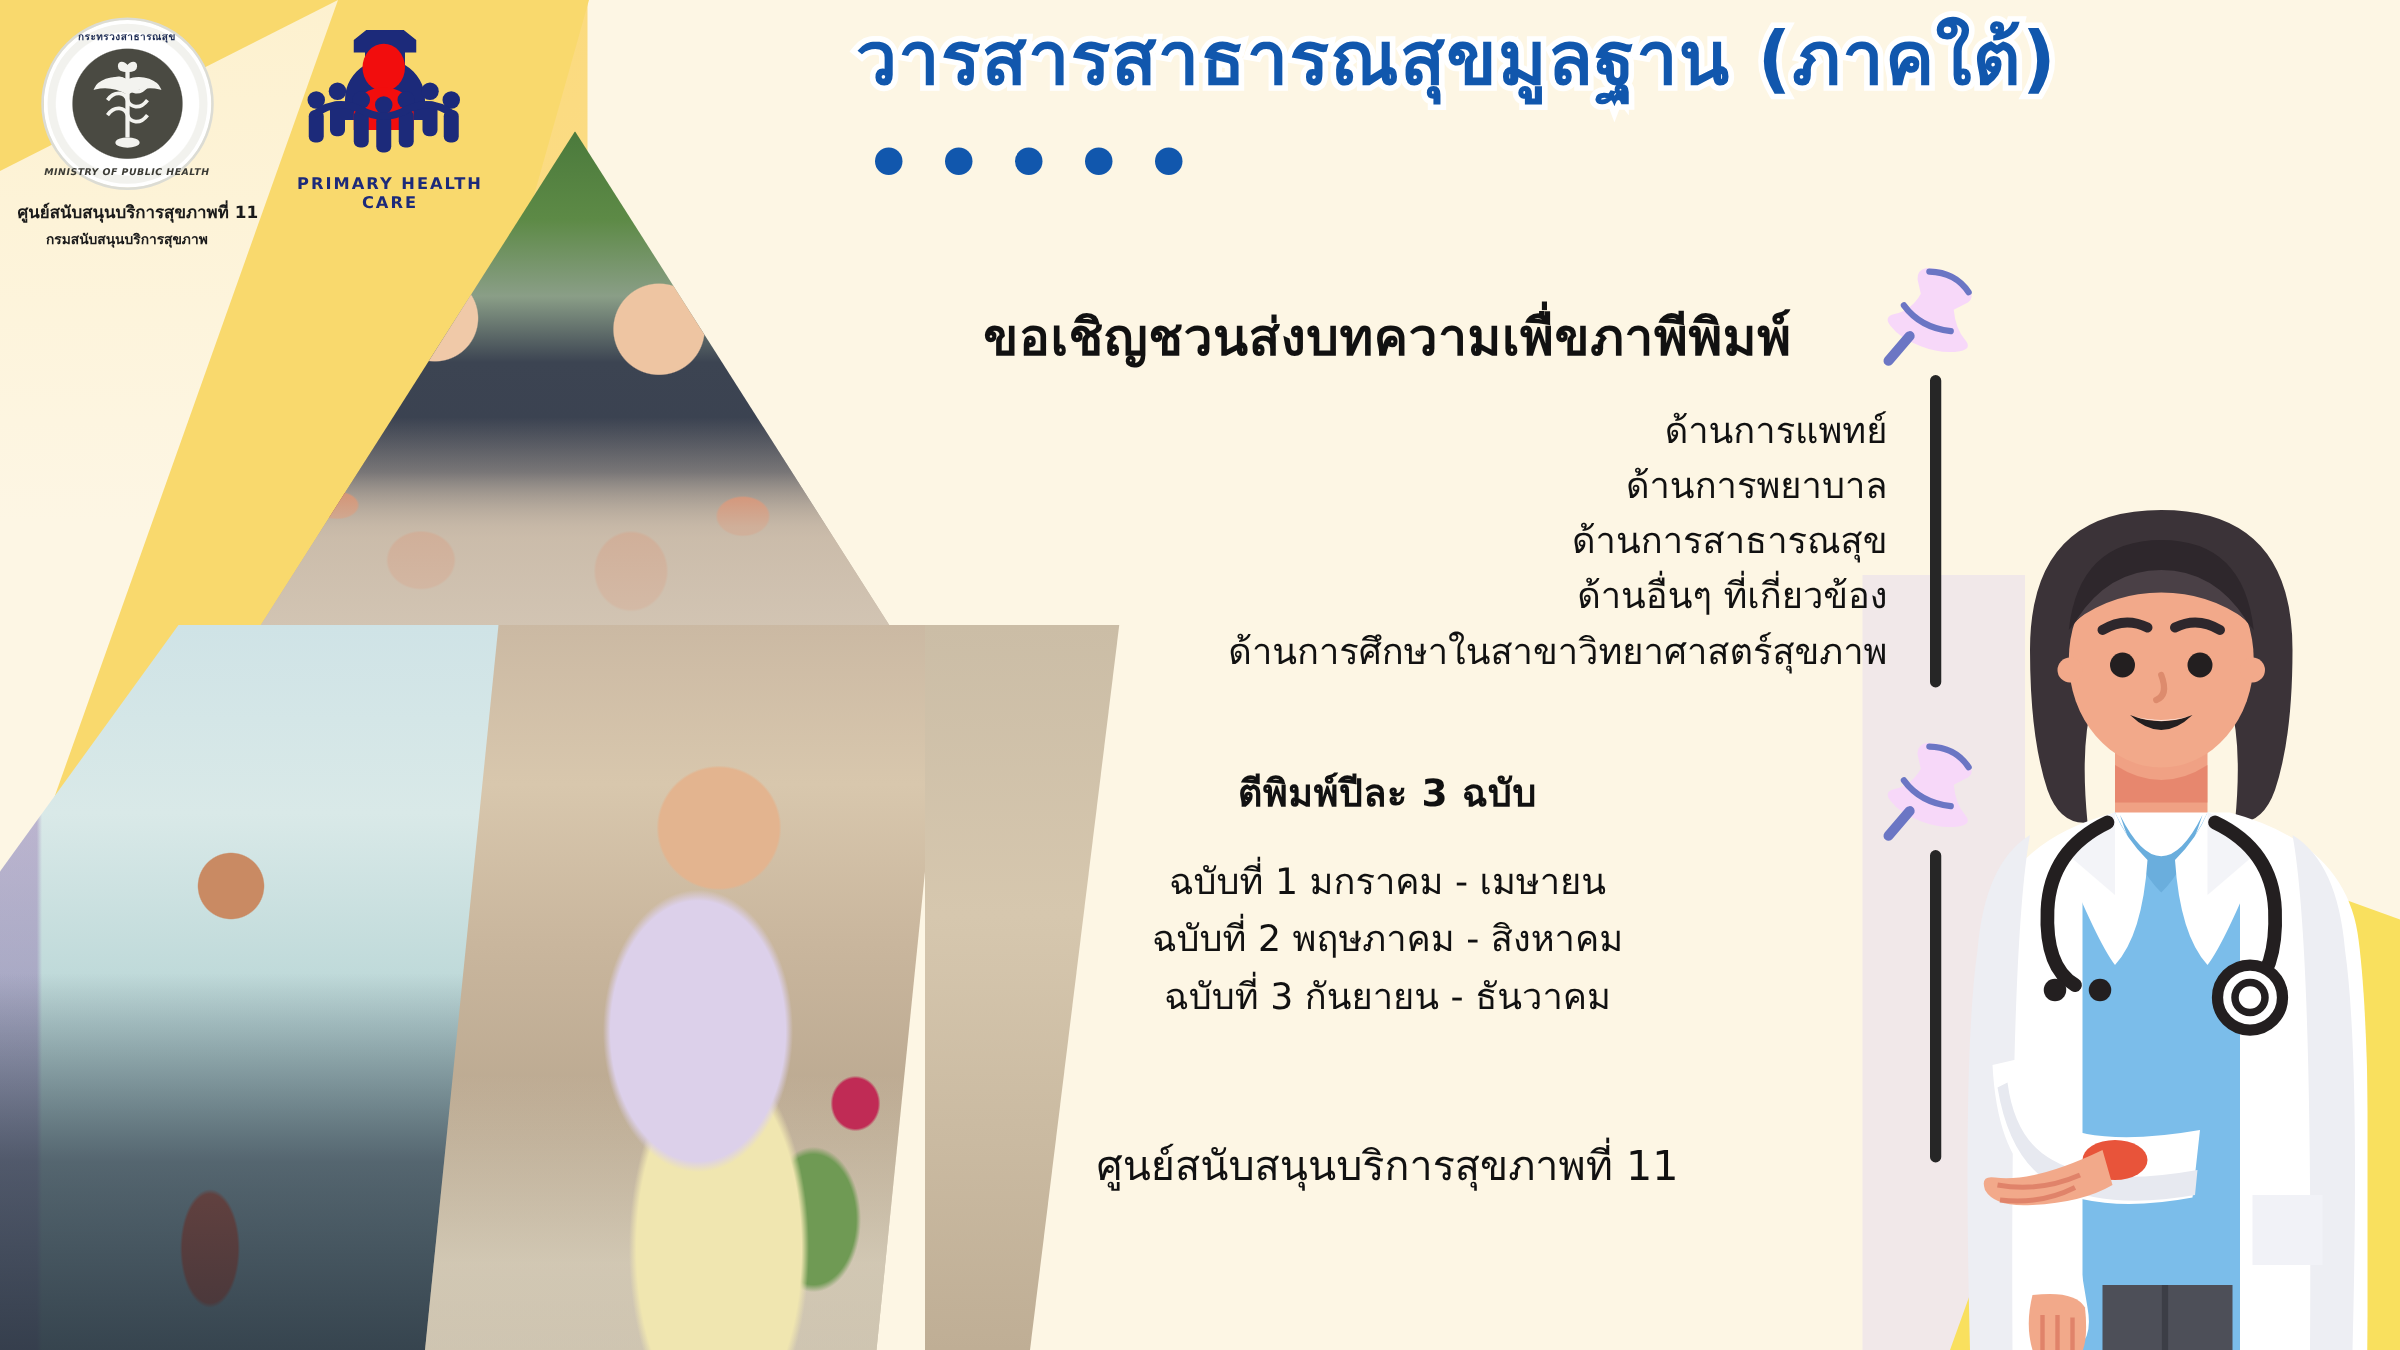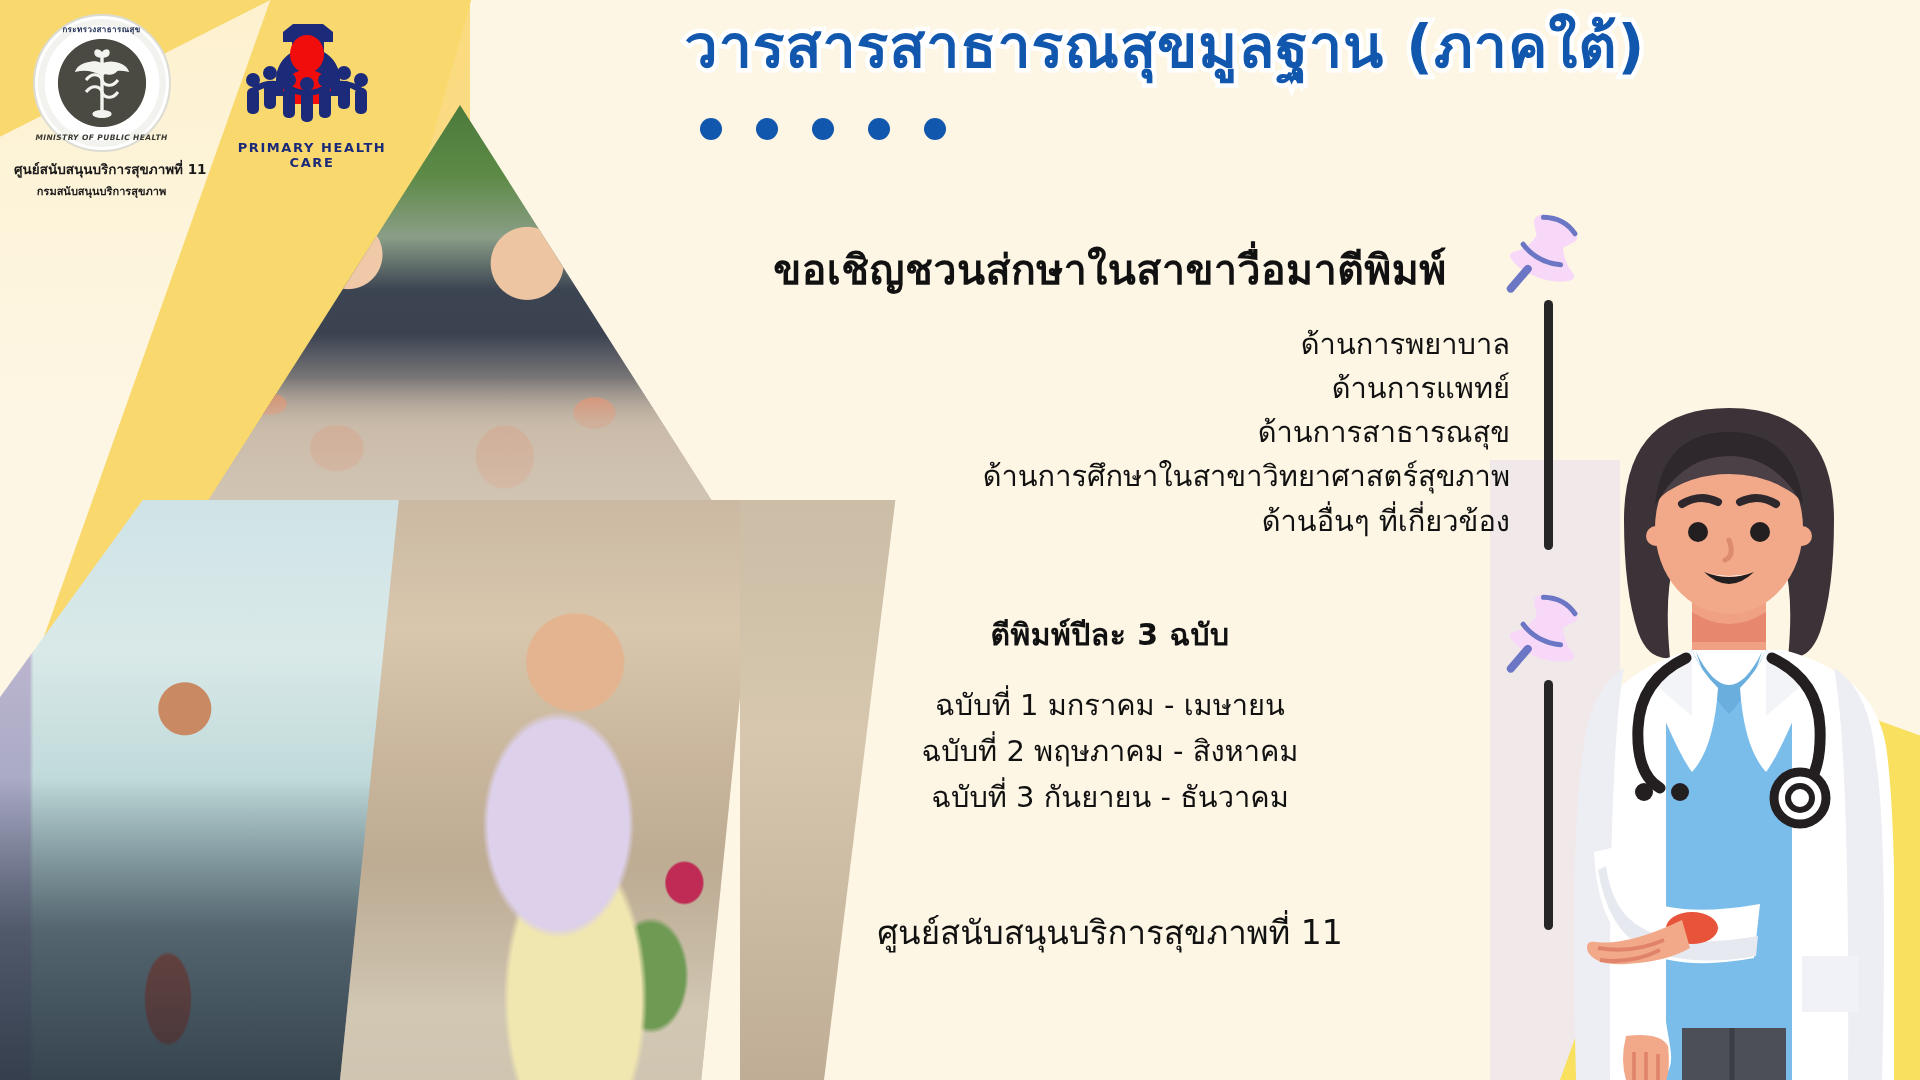--- a/index.html
+++ b/index.html
@@ -314,28 +314,28 @@
   <div class="dot-row">
     <i></i>
     <i></i>
     <i></i>
     <i></i>
     <i></i>
   </div>
 
   <div class="content">
 
-    <div class="headline">ขอเชิญชวนส่กษาในสาขาวื่อมาตีพิมพ์</div>
+    <div class="headline">ขอเชิญชวนส่งบทความเพื่ขภาพีพิมพ์</div>
 
     <div class="cat-list">
+      <div>ด้านการแพทย์</div>
       <div>ด้านการพยาบาล</div>
-      <div>ด้านการแพทย์</div>
       <div>ด้านการสาธารณสุข</div>
+      <div>ด้านอื่นๆ ที่เกี่ยวข้อง</div>
       <div>ด้านการศึกษาในสาขาวิทยาศาสตร์สุขภาพ</div>
-      <div>ด้านอื่นๆ ที่เกี่ยวข้อง</div>
     </div>
 
     <div class="issues-title">ตีพิมพ์ปีละ 3 ฉบับ</div>
 
     <div class="issues-list">
       <div>ฉบับที่ 1 มกราคม - เมษายน</div>
       <div>ฉบับที่ 2 พฤษภาคม - สิงหาคม</div>
       <div>ฉบับที่ 3 กันยายน - ธันวาคม</div>
     </div>
 

